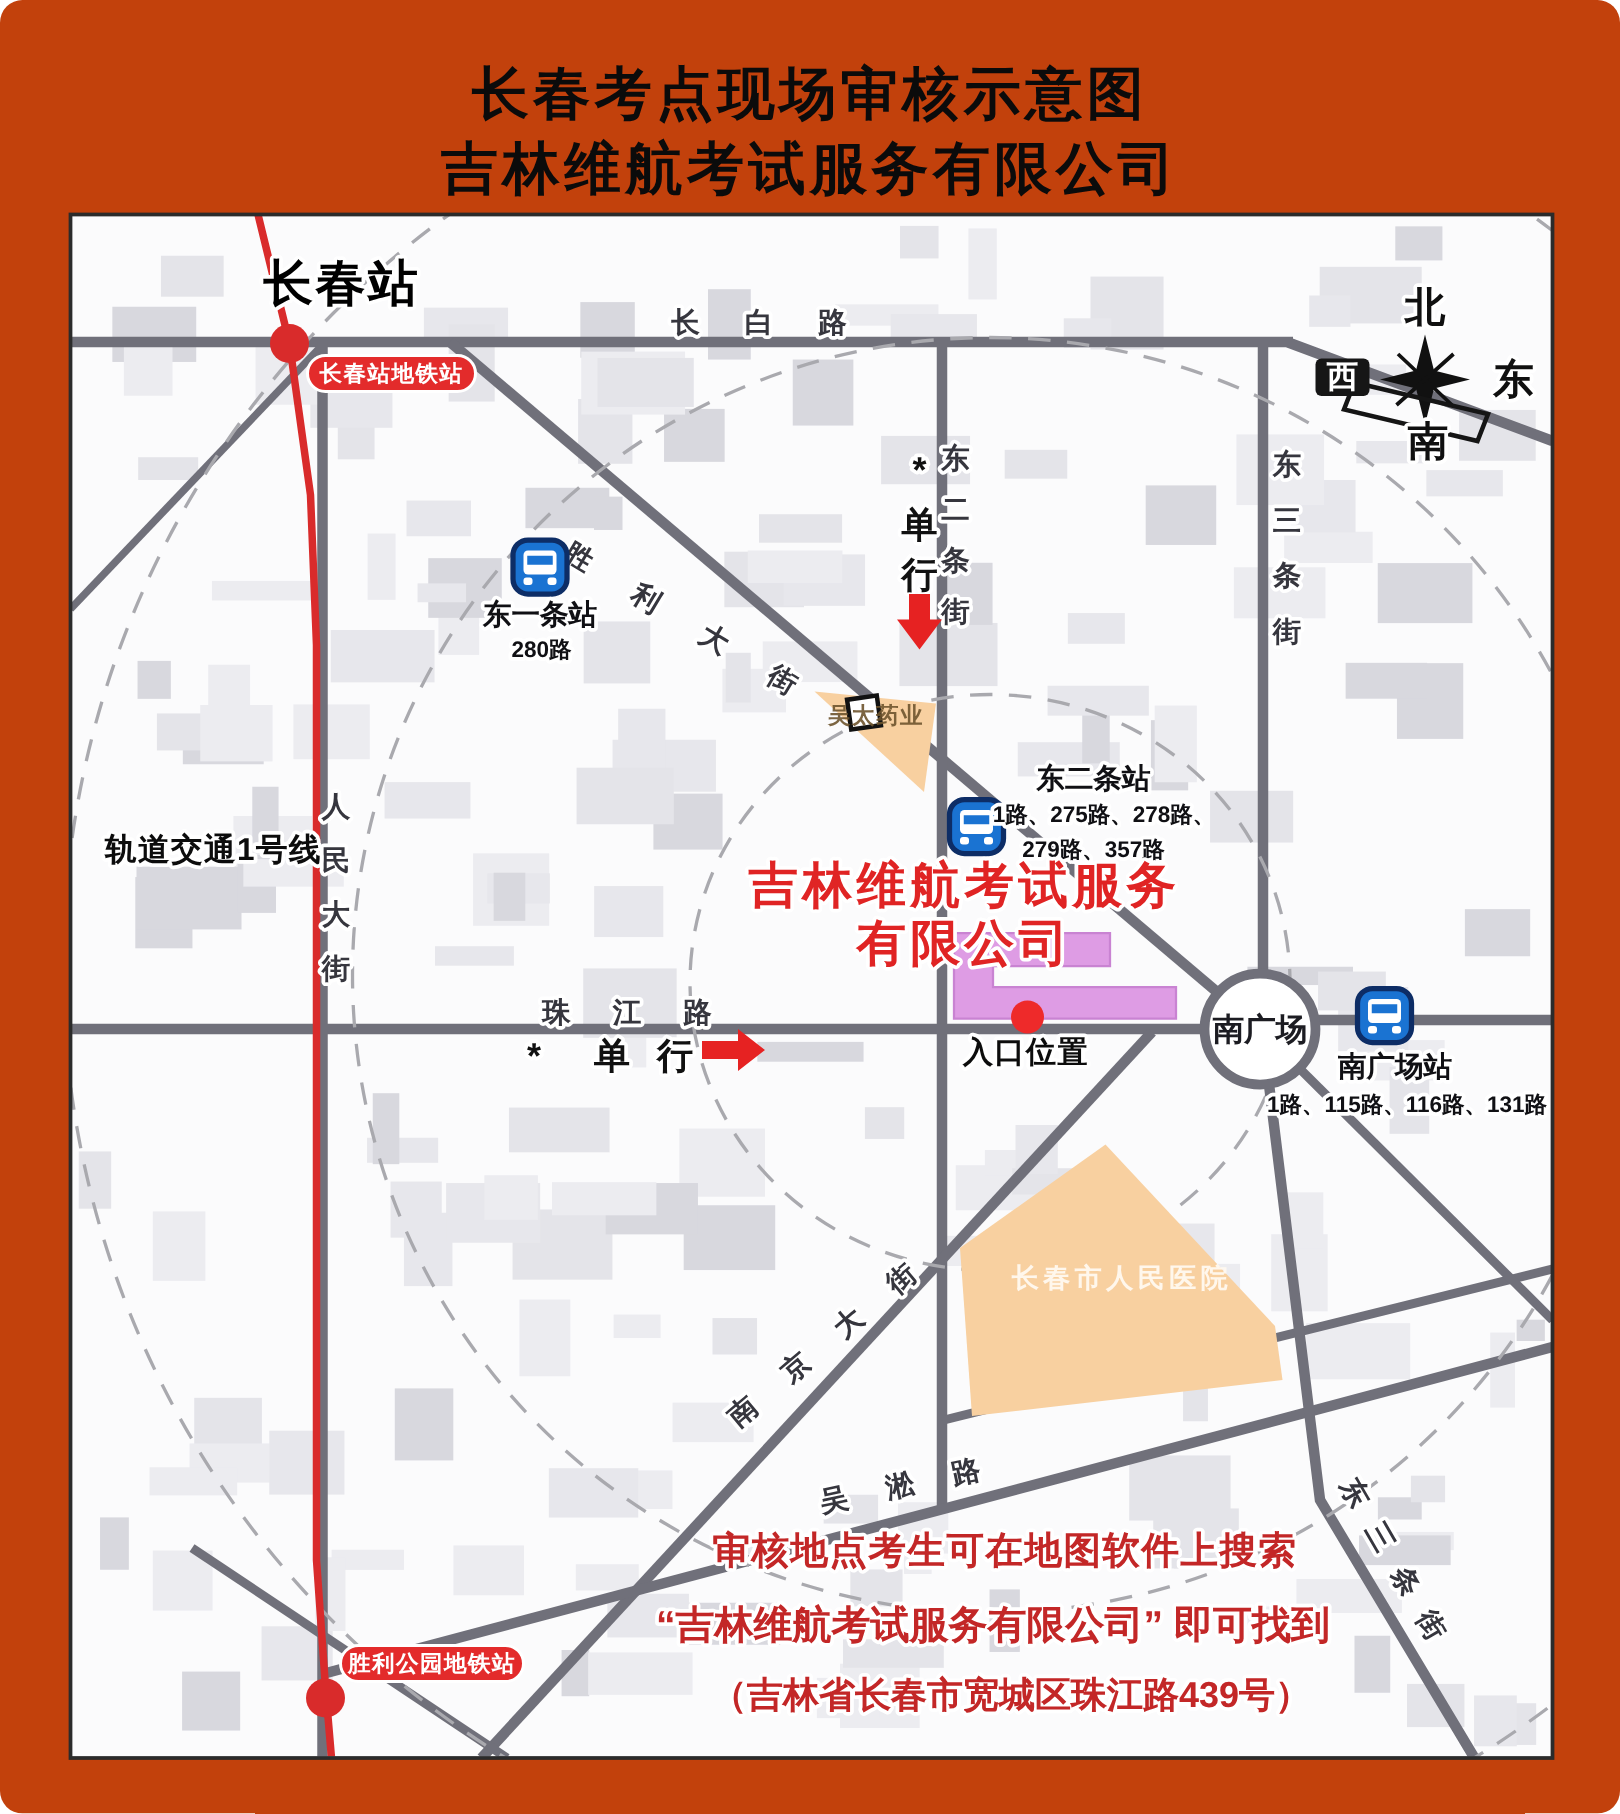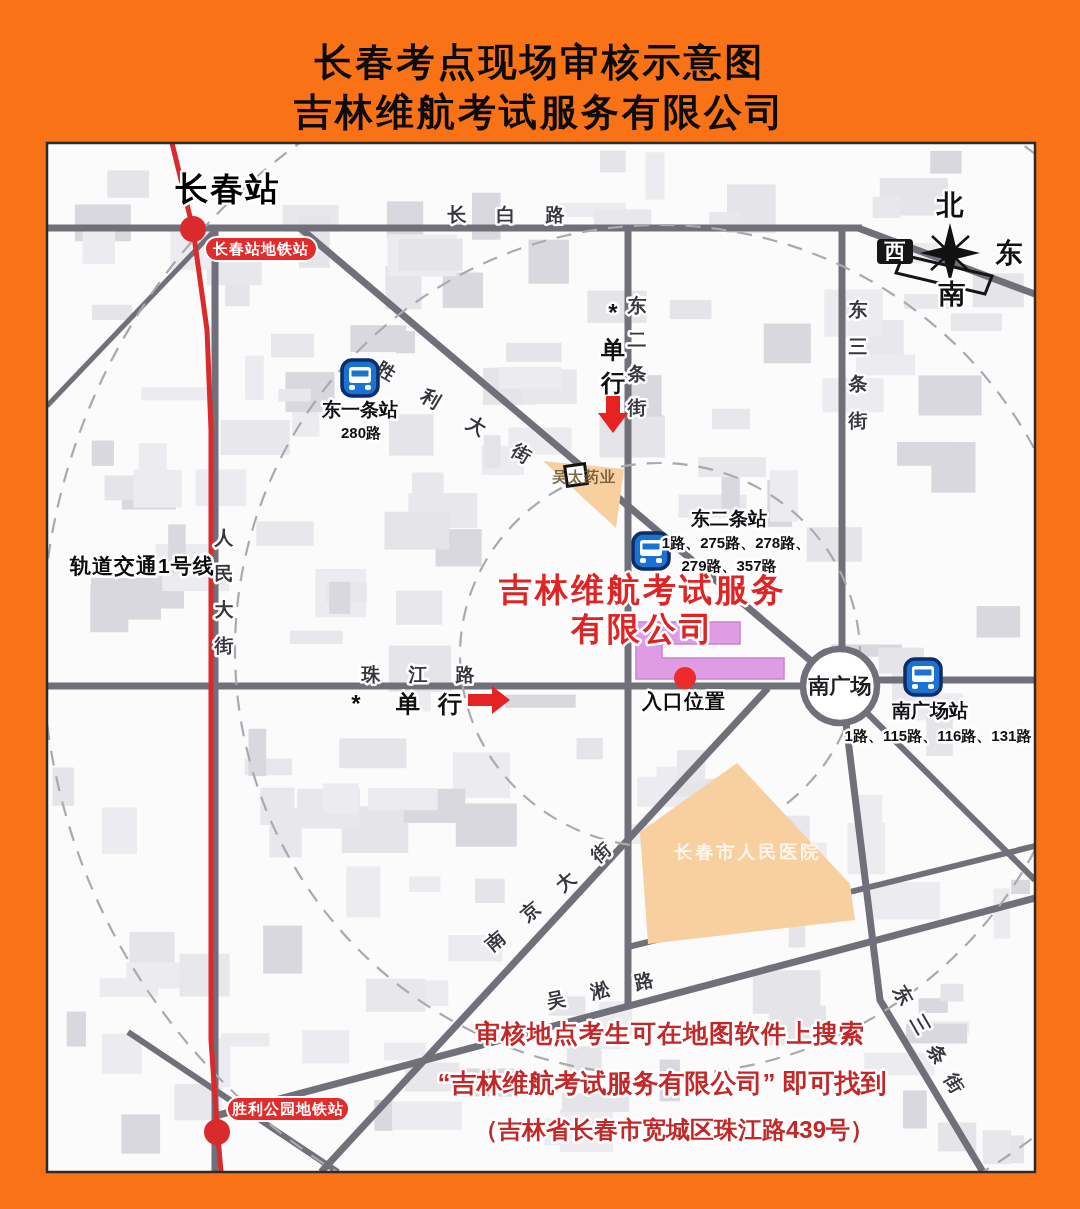--- a/index.html
+++ b/index.html
@@ -1,16 +1,16 @@
 <!DOCTYPE html>
 <html><head>
 <meta charset="utf-8">
 <style>
   html,body{margin:0;padding:0;background:#ffffff;}
-  .page{position:relative;width:1080px;height:1209px;background:#f97316;font-family:"Liberation Sans","DejaVu Sans",sans-serif;}
+  .page{position:relative;width:1080px;height:1209px;background:#c2410c;font-family:"Liberation Sans","DejaVu Sans",sans-serif;border-radius:15px;}
   svg text{font-family:"Liberation Sans","DejaVu Sans",sans-serif;}
   .t-title{font-size:38px;font-weight:bold;fill:#0b0b0b;letter-spacing:3px;}
   .halo{paint-order:stroke;stroke:#ffffff;stroke-width:5px;stroke-linejoin:round;}
   .station-big{font-size:33px;font-weight:bold;fill:#000;letter-spacing:2px;}
   .badge-txt{font-size:15px;font-weight:bold;fill:#ffffff;letter-spacing:1px;}
   .road-lbl{font-size:19px;font-weight:bold;fill:#36363e;}
   .bus-name{font-size:19px;font-weight:bold;fill:#101014;}
   .bus-routes{font-size:15px;font-weight:bold;fill:#101014;}
   .oneway{font-size:24px;font-weight:bold;fill:#111;}
   .star{font-size:24px;font-weight:bold;fill:#111;}

